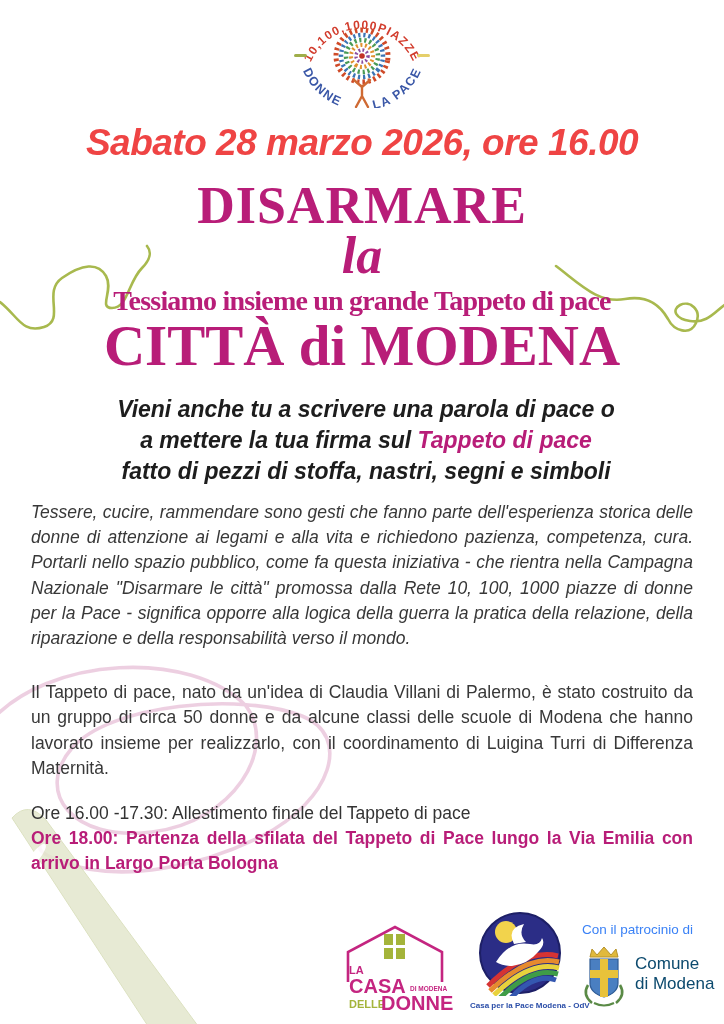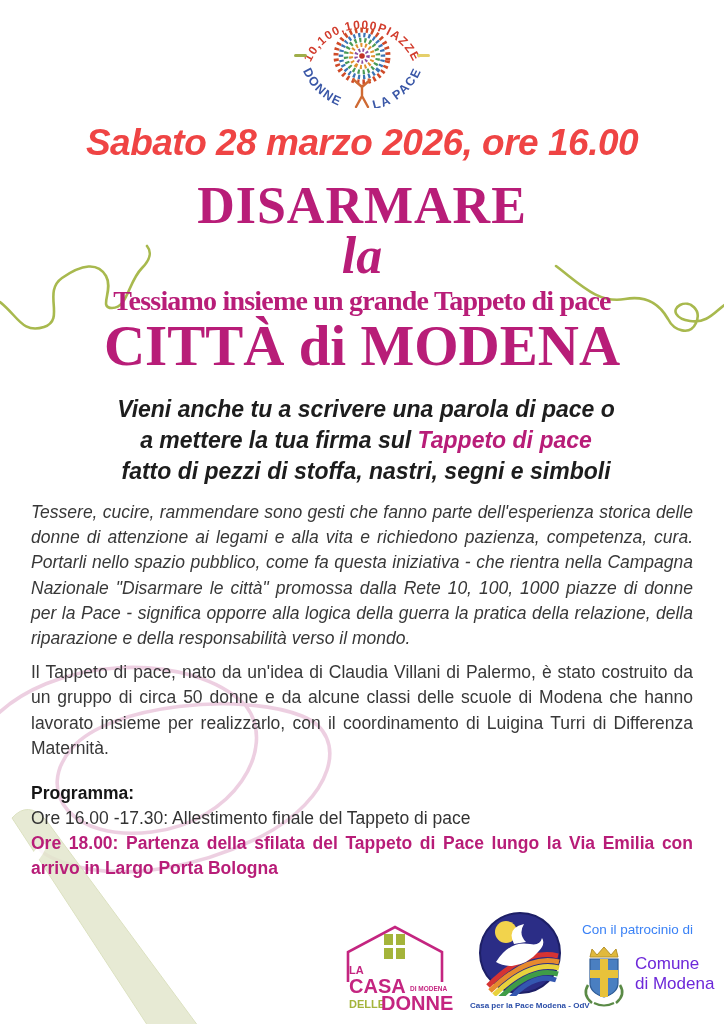--- a/index.html
+++ b/index.html
@@ -20,34 +20,34 @@
   .title-1 { margin-top:16px; font-size:52px; line-height:1; letter-spacing:1px; }
   .title-2 { margin-top:-2px; font-size:52px; line-height:1; font-style:italic; font-weight:bold; }
   .title-3 { margin-top:0px;  font-size:57px; line-height:1; letter-spacing:0px; }
   .title-sub { margin-top:4px; font-size:28px; line-height:1.1; letter-spacing:-0.8px; }
 
   .invite { margin-top:20px; font-size:23px; line-height:1.36; font-weight:bold; font-style:italic; color:#1d1d1d;padding-left:8px; }
   .invite .hl { color:#b81d78; }
 
   .bodytext { margin:0 31px; text-align:justify; font-size:17.5px; line-height:1.45; color:#383838; }
   .para1 { margin-top:12px; font-style:italic; }
-  .para2 { margin-top:8px; }
+  .para2 { margin-top:28px; }
 
   .program { margin:20px 31px 0 31px; text-align:left; font-size:17.5px; line-height:1.42; color:#333; }
   .program .p-label { font-weight:bold; color:#161616; }
   .program .p-item3 { font-weight:bold; color:#b81d78; text-align:justify; }
 
   .footer-logo { position:absolute; z-index:1; }
   .logo-casadonne { left:334px; top:920px; }
   .logo-casapace  { left:470px; top:910px; width:100px; text-align:center; }
   .casapace-caption { margin-top:1px; font-size:8px; font-weight:bold; color:#2b4ea8; white-space:nowrap; }
   .logo-patrocinio { left:578px; top:922px; width:142px; text-align:left; }
   .patrocinio-label { font-size:13.5px; color:#3b82f6; margin-left:4px; }
   .patrocinio-row { display:flex; align-items:center; margin-top:4px; }
-  .comune-name { font-size:17px; line-height:1.15; color:#6d28d9; margin-left:5px; }
+  .comune-name { font-size:17px; line-height:1.15; color:#0c4a6e; margin-left:5px; }
 </style>
 </head>
 <body>
 
 <div class="poster">
 
   <svg class="deco-layer" viewBox="0 0 724 1024" xmlns="http://www.w3.org/2000/svg">
 
     <path d="M0,302 C18,316 22,334 44,327 C66,320 42,292 62,278 C82,264 98,262 106,276 C114,290 98,308 112,308 C128,308 128,282 142,268 C150,260 152,252 147,246" fill="none" stroke="#a8b94e" stroke-width="2.6" stroke-linecap="round"></path>
 
@@ -105,21 +105,20 @@
     <div class="invite">
       <div>Vieni anche tu a scrivere una parola di pace o</div>
       <div><span>a mettere la tua firma sul </span><span class="hl">Tappeto di pace</span></div>
       <div>fatto di pezzi di stoffa, nastri, segni e simboli</div>
     </div>
 
     <div class="bodytext para1">Tessere, cucire, rammendare sono gesti che fanno parte dell'esperienza storica delle donne di attenzione ai legami e alla vita e richiedono pazienza, competenza, cura. Portarli nello spazio pubblico, come fa questa iniziativa - che rientra nella Campagna Nazionale "Disarmare le città" promossa dalla Rete 10, 100, 1000 piazze di donne per la Pace - significa opporre alla logica della guerra la pratica della relazione, della riparazione e della responsabilità verso il mondo.</div>
     <div class="bodytext para2">Il Tappeto di pace, nato da un'idea di Claudia Villani di Palermo, è stato costruito da un gruppo di circa 50 donne e da alcune classi delle scuole di Modena che hanno lavorato insieme per realizzarlo, con il coordinamento di Luigina Turri di Differenza Maternità.</div>
 
     <div class="program">
-      <div class="p-label">Programma:</div>
       <div>Ore 16.00 -17.30: Allestimento finale del Tappeto di pace</div>
       <div class="p-item3">Ore 18.00: Partenza della sfilata del Tappeto di Pace lungo la Via Emilia con arrivo in Largo Porta Bologna</div>
     </div>
   </div>
 
   <div class="footer-logo logo-casadonne">
     <svg width="122" height="96" viewBox="0 0 122 96" xmlns="http://www.w3.org/2000/svg">
       <path d="M14,62 L14,32 L61,7 L108,32 L108,62" fill="none" stroke="#c42580" stroke-width="2.6"></path>
       <g fill="#a4b43a">
         <rect x="50" y="14" width="9" height="11"></rect>

